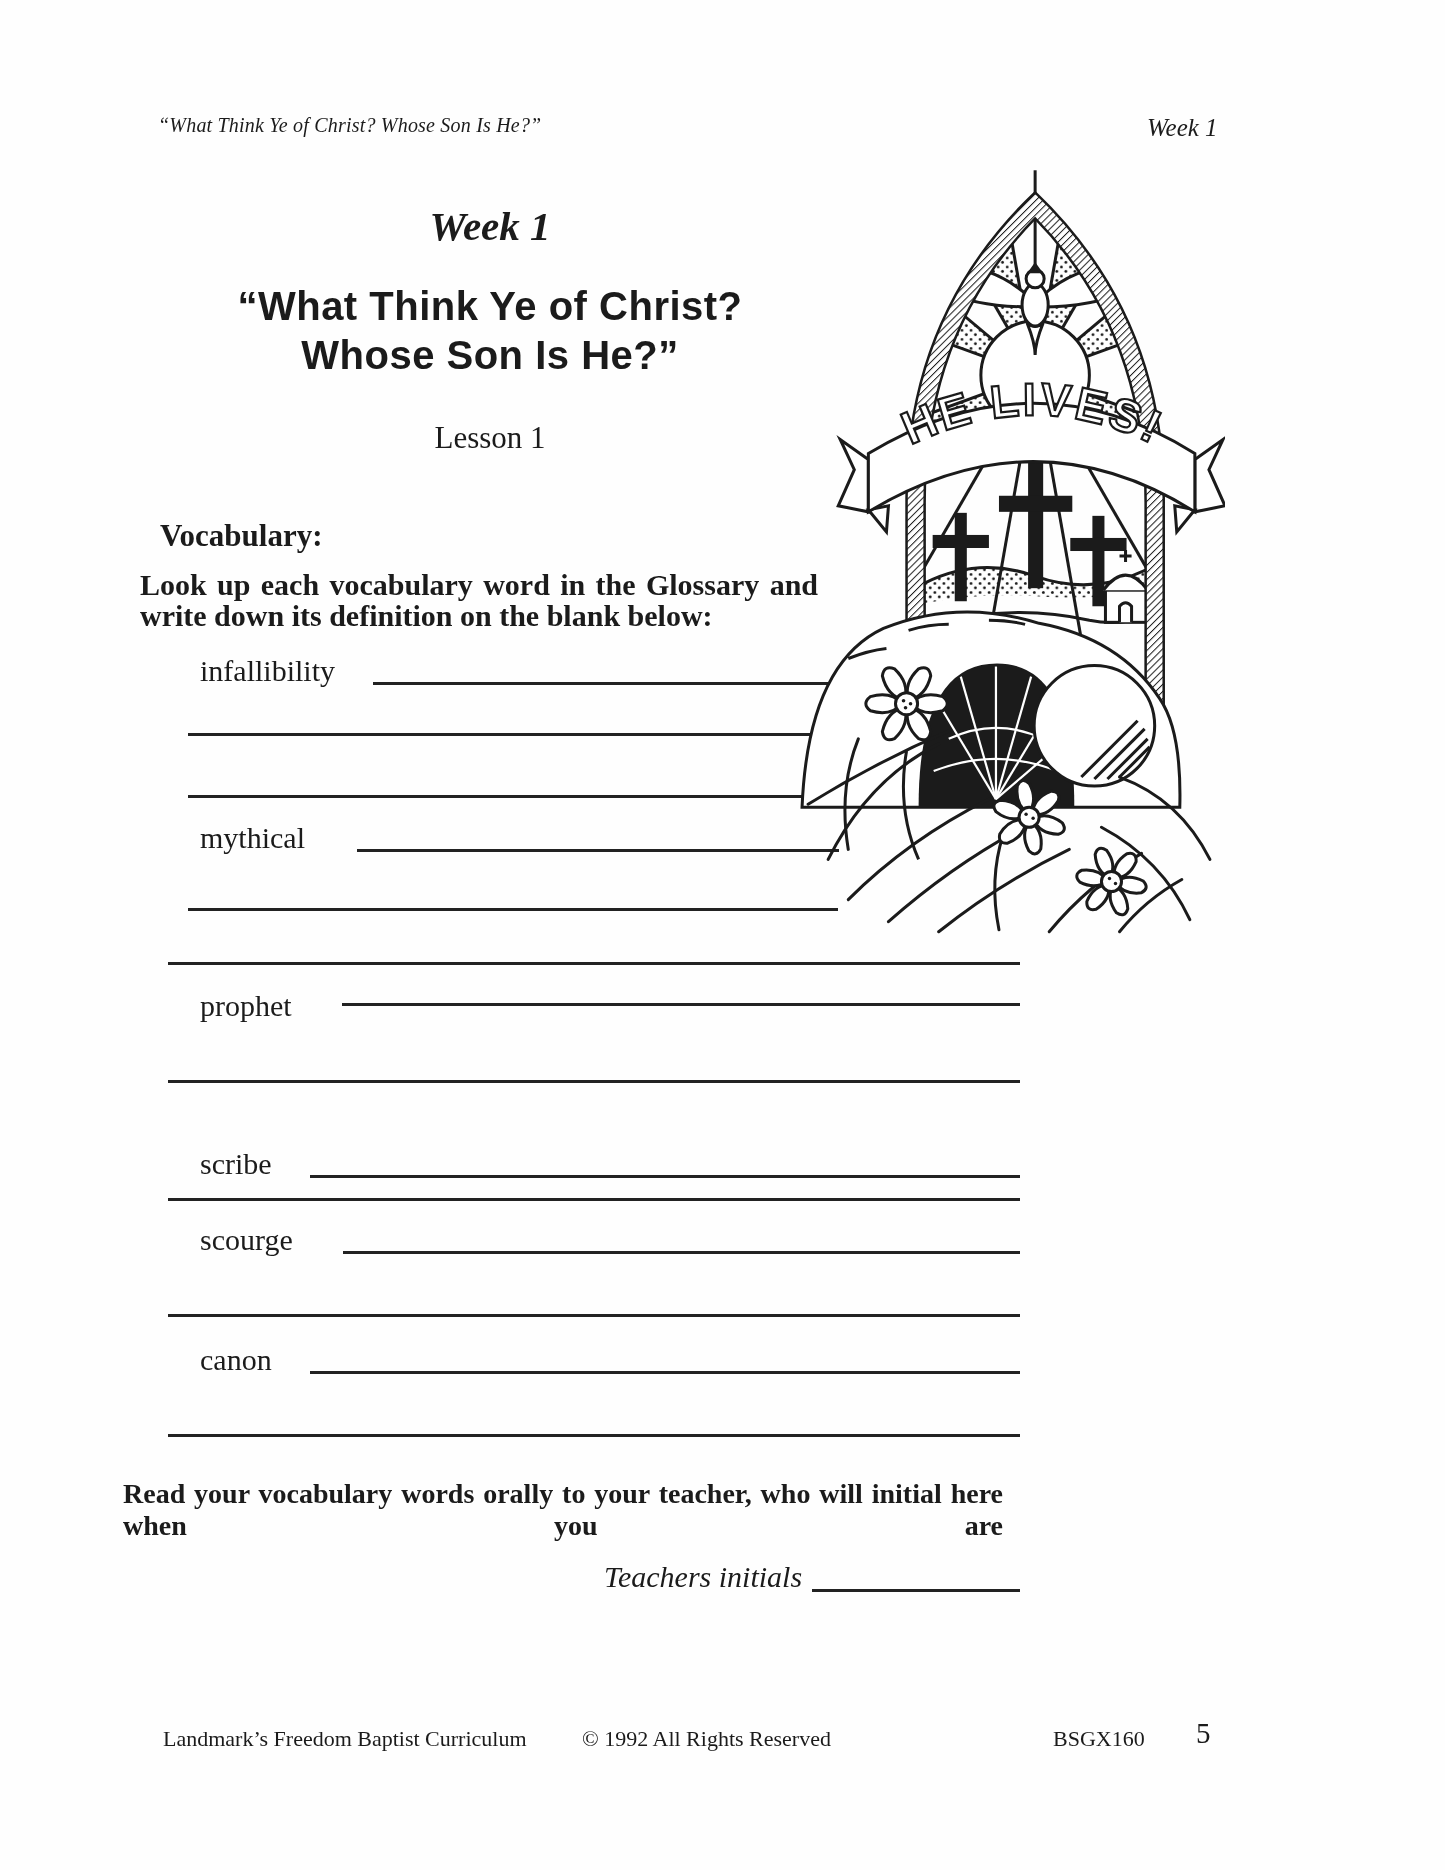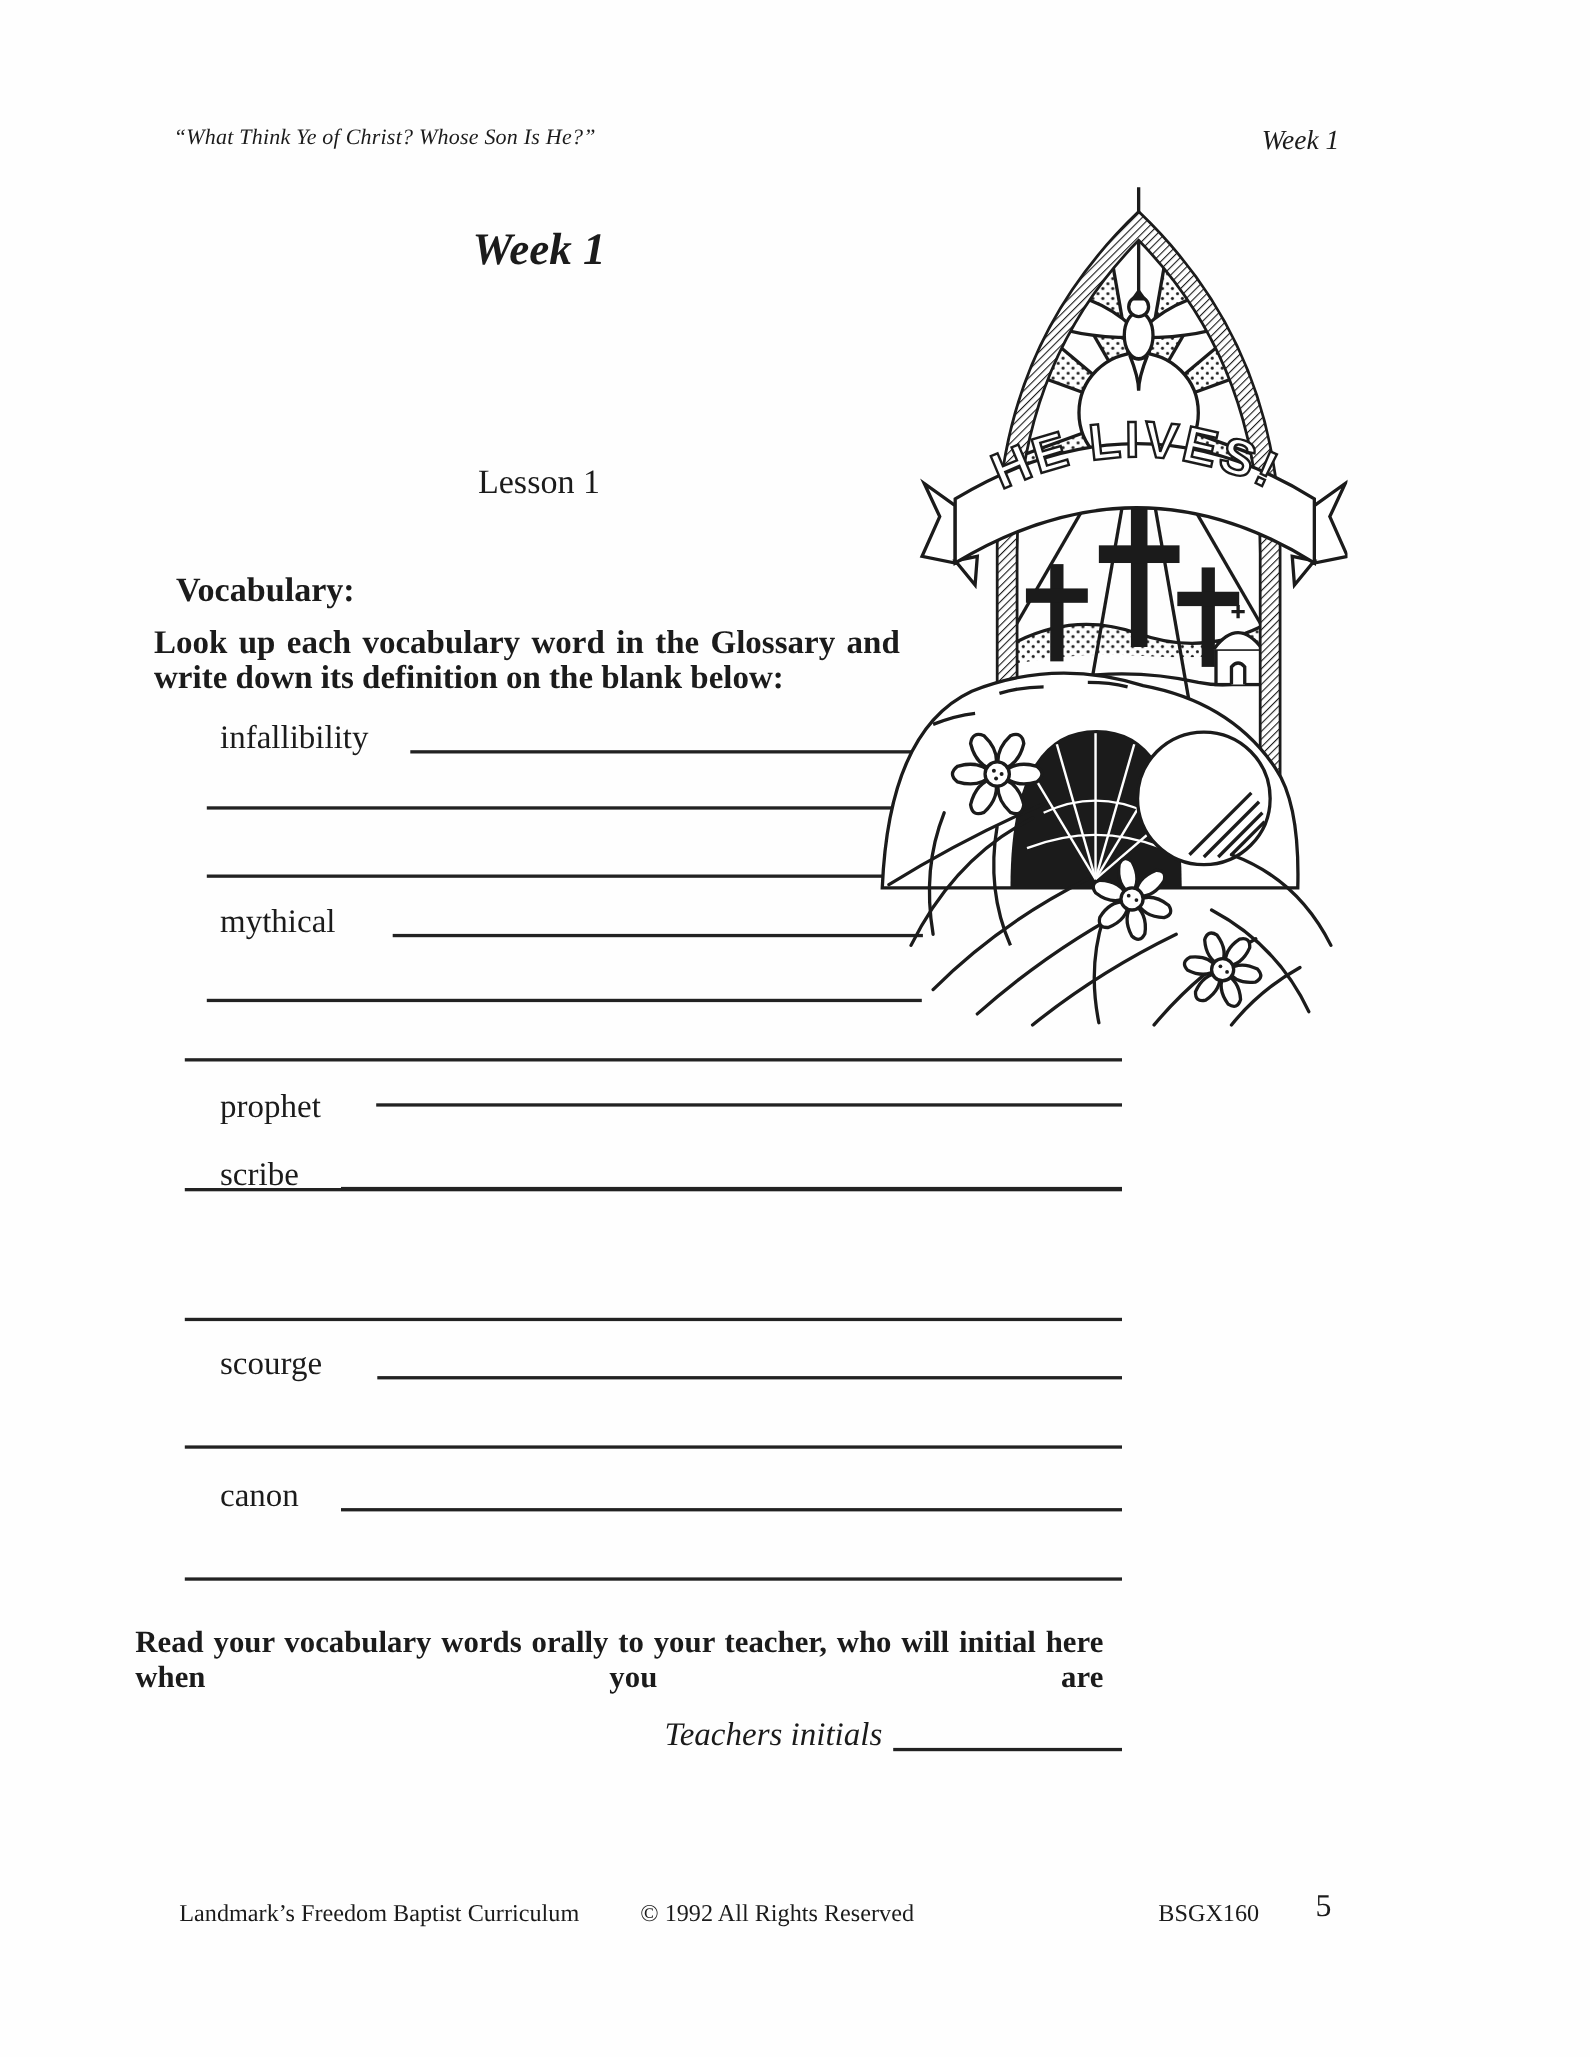--- a/index.html
+++ b/index.html
@@ -35,21 +35,21 @@
 
   
   .vrow{position:absolute;display:flex;align-items:flex-end;height:36px;font-size:30px;gap:35px;}
   .vrow .fill{flex:1;border-bottom:3px solid #222;margin-bottom:3px;}
   .r-infallibility{left:200px;top:652px;width:638px;}
   .r-infallibility .fill{margin-left:3px;}
   .r-mythical{left:200px;top:819px;width:639px;}
   .r-mythical .fill{margin-left:17px;}
   .r-prophet{left:200px;top:988px;width:820px;align-items:center;}
   .r-prophet .fill{margin-left:15px;}
-  .r-scribe{left:200px;top:1049px;width:820px;}
+  .r-scribe{left:200px;top:1145px;width:820px;}
   .r-scribe .fill{margin-left:3px;}
   .r-scourge{left:200px;top:1221px;width:820px;}
   .r-scourge .fill{margin-left:15px;}
   .r-canon{left:200px;top:1341px;width:820px;}
   .r-canon .fill{margin-left:3px;}
 
   
   .line{position:absolute;border-top:3px solid #222;height:0;}
   .short{left:188px;width:650px;}
   .long{left:168px;width:852px;}
@@ -80,20 +80,24 @@
 </style>
 </head>
 <body>
 
 <div class="page">
 
   <div class="abs hdr-left">“What Think Ye of Christ?  Whose Son Is He?”</div>
   <div class="abs hdr-right">Week 1</div>
 
   <div class="abs title">Week 1</div>
+  <div class="abs subtitle">
+    <div>“What Think Ye of Christ?</div>
+    <div>Whose Son Is He?”</div>
+  </div>
   <div class="abs lesson">Lesson 1</div>
 
   <div class="abs vocab-head">Vocabulary:</div>
   <div class="abs instr instr1 justify">Look up each vocabulary word in the Glossary and</div>
   <div class="abs instr instr2">write down its definition on the blank below:</div>
 
   <div class="vrow r-infallibility">
     <span>infallibility</span>
     <div class="fill"></div>
   </div>

